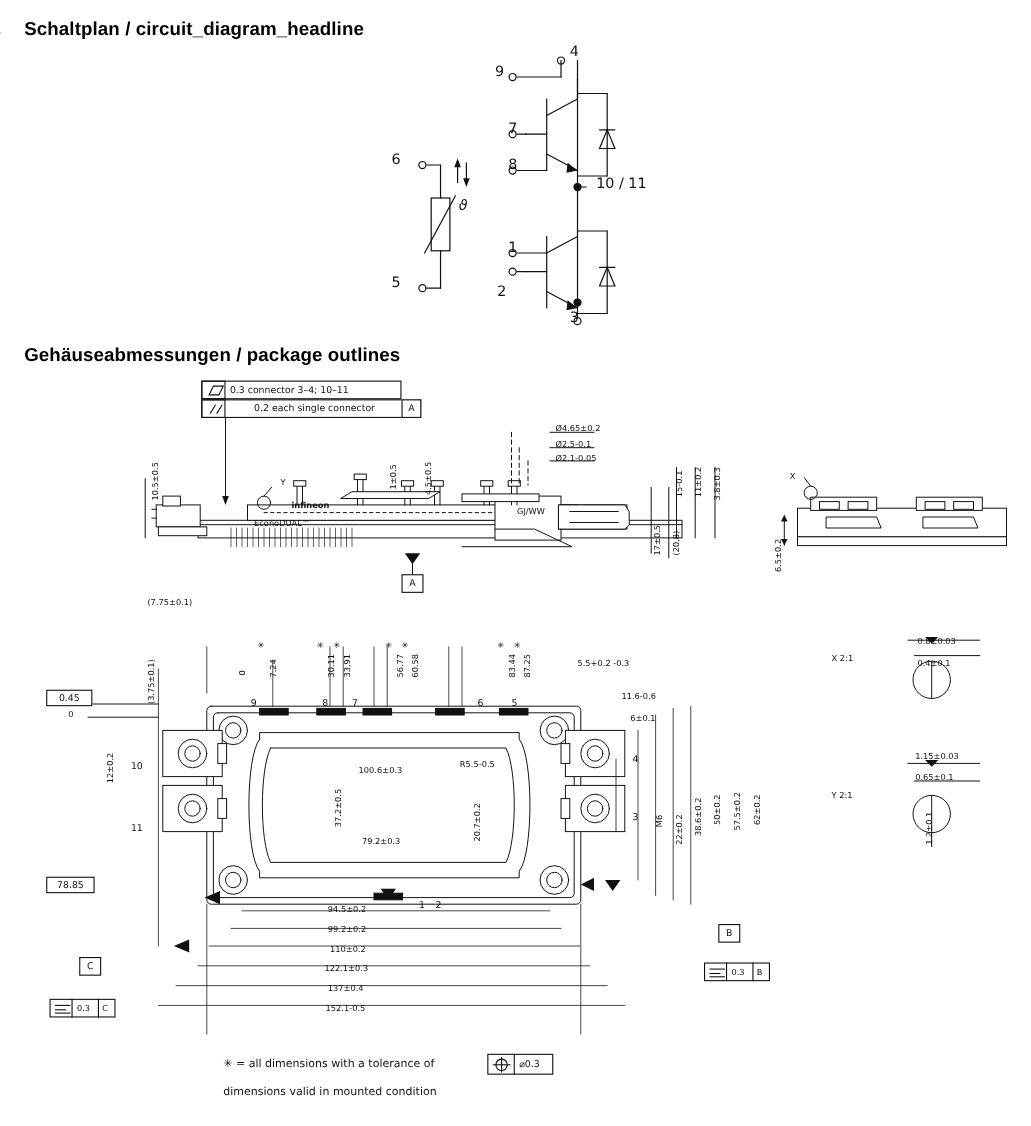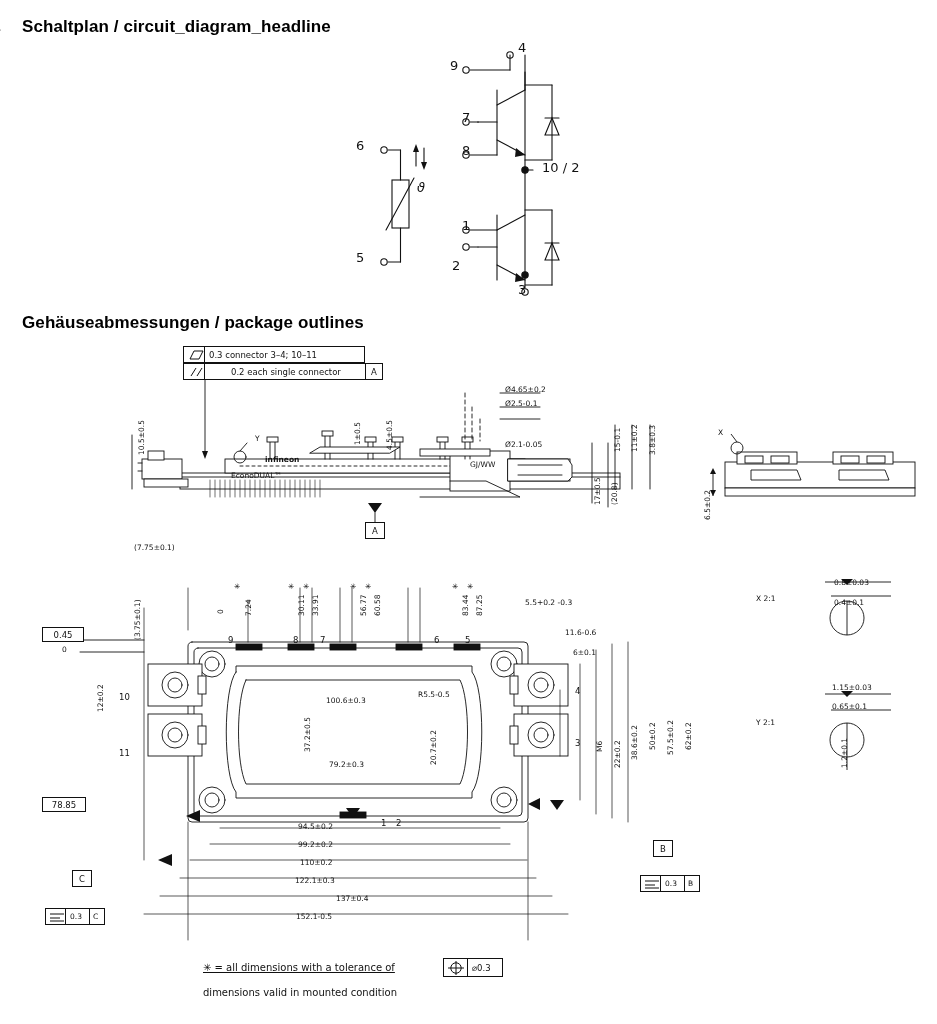--- a/index.html
+++ b/index.html
@@ -96,21 +96,21 @@
   </svg>
   <div class="lbl big" style="left:450px;top:58px;">9</div>
   <div class="lbl big" style="left:518px;top:40px;">4</div>
   <div class="lbl big" style="left:462px;top:110px;">7</div>
   <div class="lbl big" style="left:462px;top:143px;">8</div>
   <div class="lbl big" style="left:356px;top:138px;">6</div>
   <div class="lbl big" style="left:356px;top:250px;">5</div>
   <div class="lbl big" style="left:462px;top:218px;">1</div>
   <div class="lbl big" style="left:452px;top:258px;">2</div>
   <div class="lbl big" style="left:518px;top:282px;">3</div>
-  <div class="lbl big" style="left:542px;top:160px;">10 / 2</div>
+  <div class="lbl big" style="left:542px;top:160px;">10 / 11</div>
   <div class="lbl big" style="left:417px;top:180px;font-style:italic;">ϑ</div>
 
   <div class="box" style="left:183px;top:346px;width:182px;height:17px;"></div>
   <div class="box" style="left:183px;top:346px;width:22px;height:17px;"></div>
   <svg width="20" height="12" style="left:186px;top:349px;">
     <polygon points="4,10 8,2 17,2 13,10" fill="none" stroke="#111" stroke-width="1"></polygon>
   </svg>
   <div class="lbl sm" style="left:209px;top:350px;">0.3 connector 3–4; 10–11</div>
 
   <div class="box" style="left:183px;top:363px;width:200px;height:17px;"></div>
@@ -225,21 +225,21 @@
   <div class="lbl xs" style="left:238px;top:455px;font-weight:bold;margin-left:27px;">infineon</div>
   <div class="lbl xs" style="left:231px;top:471px;">EconoDUAL™</div>
   <div class="lbl xs" style="left:470px;top:460px;">GJ/WW</div>
   <div class="lbl xs" style="left:255px;top:434px;">Y</div>
 
   <div class="lbl xs vert" style="left:137px;top:455px;transform:rotate(-90deg);">10.5±0.5</div>
   <div class="lbl xs vert" style="left:353px;top:445px;transform:rotate(-90deg);">1±0.5</div>
   <div class="lbl xs vert" style="left:385px;top:450px;transform:rotate(-90deg);">4.5±0.5</div>
   <div class="lbl xs" style="left:505px;top:385px;">Ø4.65±0.2</div>
   <div class="lbl xs" style="left:505px;top:399px;">Ø2.5-0.1</div>
-  <div class="lbl xs" style="left:505px;top:412px;margin-top:28px;">Ø2.1-0.05</div>
+  <div class="lbl xs" style="left:505px;top:412px;">Ø2.1-0.05</div>
   <div class="lbl xs vert" style="left:613px;top:452px;transform:rotate(-90deg);">15-0.1</div>
   <div class="lbl xs vert" style="left:630px;top:452px;transform:rotate(-90deg);">11±0.2</div>
   <div class="lbl xs vert" style="left:648px;top:455px;transform:rotate(-90deg);">3.8±0.3</div>
   <div class="lbl xs vert" style="left:593px;top:505px;transform:rotate(-90deg);">17±0.5</div>
   <div class="lbl xs vert" style="left:610px;top:505px;transform:rotate(-90deg);">(20.8)</div>
 
   <svg width="220" height="110" style="left:705px;top:430px;">
     <g stroke="#111" stroke-width="0.9" fill="none">
       <rect x="20" y="32" width="190" height="26" fill="#fff"></rect>
       <rect x="20" y="58" width="190" height="8" fill="#fff"></rect>
@@ -422,21 +422,21 @@
   <div class="lbl xs vert" style="left:613px;top:768px;transform:rotate(-90deg);">22±0.2</div>
   <div class="lbl xs vert" style="left:630px;top:760px;transform:rotate(-90deg);">38.6±0.2</div>
   <div class="lbl xs vert" style="left:648px;top:750px;transform:rotate(-90deg);">50±0.2</div>
   <div class="lbl xs vert" style="left:666px;top:755px;transform:rotate(-90deg);">57.5±0.2</div>
   <div class="lbl xs vert" style="left:684px;top:750px;transform:rotate(-90deg);">62±0.2</div>
 
   <div class="lbl xs" style="left:298px;top:822px;">94.5±0.2</div>
   <div class="lbl xs" style="left:298px;top:840px;">99.2±0.2</div>
   <div class="lbl xs" style="left:300px;top:858px;">110±0.2</div>
   <div class="lbl xs" style="left:295px;top:876px;">122.1±0.3</div>
-  <div class="lbl xs" style="left:298px;top:894px;margin-left:38px;">137±0.4</div>
+  <div class="lbl xs" style="left:298px;top:894px;">137±0.4</div>
   <div class="lbl xs" style="left:296px;top:912px;">152.1-0.5</div>
 
   <div class="tbox" style="left:653px;top:840px;width:20px;height:17px;">B</div>
   <div class="tbox" style="left:72px;top:870px;width:20px;height:17px;">C</div>
 
   <div class="box" style="left:640px;top:875px;width:60px;height:17px;"></div>
   <svg width="20" height="14" style="left:643px;top:877px;">
     <line x1="2" y1="4" x2="16" y2="4" stroke="#111" stroke-width="1"></line>
     <line x1="2" y1="8" x2="12" y2="8" stroke="#111" stroke-width="1"></line>
     <line x1="2" y1="11" x2="16" y2="11" stroke="#111" stroke-width="1"></line>
@@ -450,21 +450,21 @@
   <svg width="20" height="14" style="left:48px;top:910px;">
     <line x1="2" y1="4" x2="16" y2="4" stroke="#111" stroke-width="1"></line>
     <line x1="2" y1="8" x2="12" y2="8" stroke="#111" stroke-width="1"></line>
     <line x1="2" y1="11" x2="16" y2="11" stroke="#111" stroke-width="1"></line>
   </svg>
   <div class="ln v" style="left:65px;top:908px;height:17px;"></div>
   <div class="lbl xs" style="left:70px;top:912px;">0.3</div>
   <div class="ln v" style="left:89px;top:908px;height:17px;"></div>
   <div class="lbl xs" style="left:93px;top:912px;">C</div>
 
-  <div class="note" style="left:203px;top:962px;text-decoration:underline;">✳ = all dimensions with a tolerance of</div>
+  <div class="note" style="left:203px;top:962px;">✳ = all dimensions with a tolerance of</div>
   <div class="box" style="left:443px;top:958px;width:60px;height:19px;"></div>
   <svg width="18" height="16" style="left:447px;top:960px;">
     <circle cx="9" cy="8" r="5.2" fill="none" stroke="#111" stroke-width="1"></circle>
     <line x1="1" y1="8" x2="17" y2="8" stroke="#111" stroke-width="1"></line>
     <line x1="9" y1="1" x2="9" y2="15" stroke="#111" stroke-width="1"></line>
   </svg>
   <div class="ln v" style="left:467px;top:958px;height:19px;"></div>
   <div class="lbl sm" style="left:472px;top:963px;">⌀0.3</div>
   <div class="note" style="left:203px;top:987px;">dimensions valid in mounted condition</div>
 

